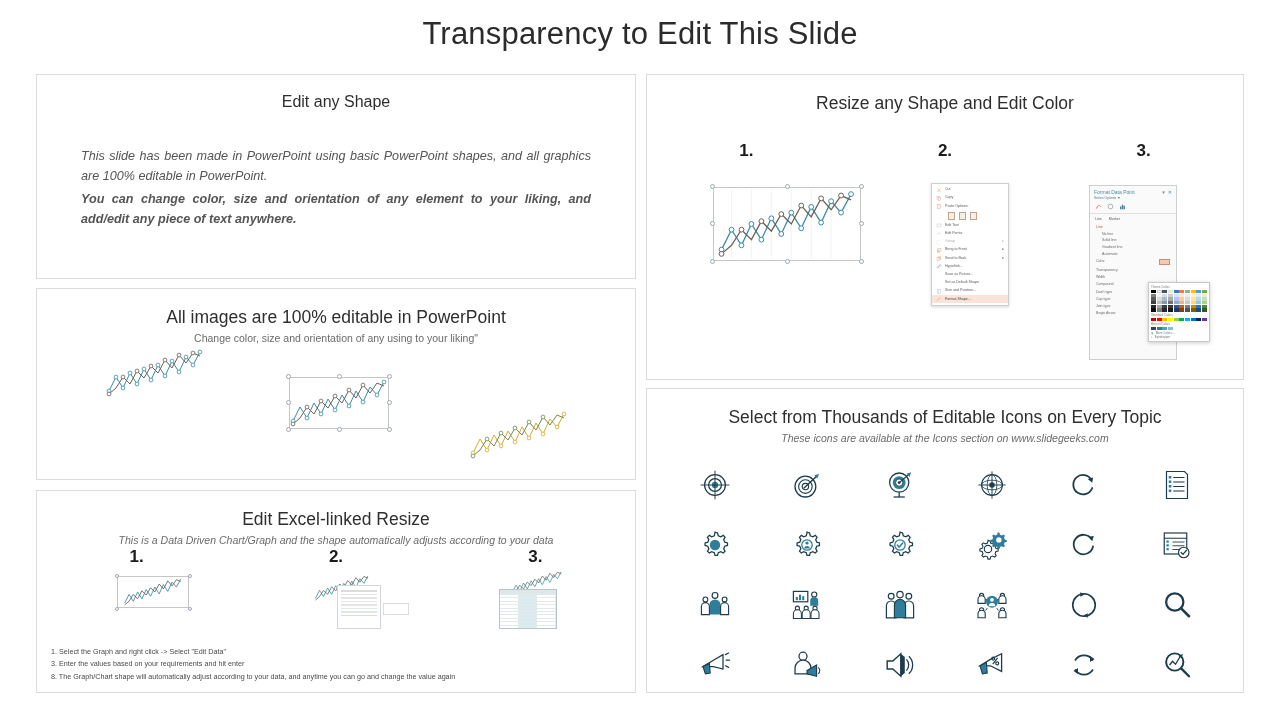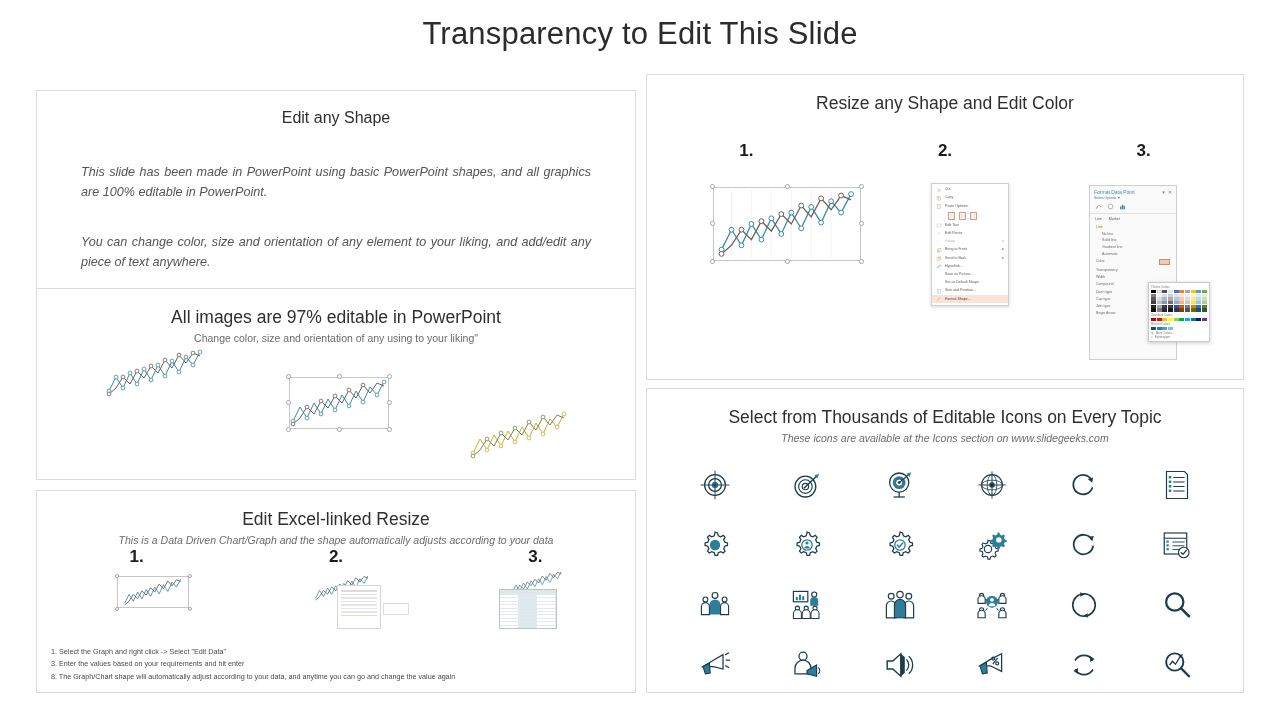--- a/index.html
+++ b/index.html
@@ -18,21 +18,21 @@
     text-align: center;
     font-size: 31px; font-weight: 400; color: #2b2b2b;
     letter-spacing: .2px;
   }
 
   .panel {
     position: absolute;
     background: #fff;
     border: 1px solid #dcdcdc;
   }
-  .p-left-1 { left: 36px;  top: 90px;  width: 600px; height: 205px; }
+  .p-left-1 { left: 36px;  top: 74px;  width: 600px; height: 205px; }
   .p-left-2 { left: 36px;  top: 288px; width: 600px; height: 192px; }
   .p-left-3 { left: 36px;  top: 490px; width: 600px; height: 203px; }
   .p-right-1{ left: 646px; top: 74px;  width: 598px; height: 306px; }
   .p-right-2{ left: 646px; top: 388px; width: 598px; height: 305px; }
 
   .panel-title {
     text-align: center; font-size: 16px; font-weight: 400;
     color: #2f2f2f; margin-top: 18px;
   }
   .panel-title.big { font-size: 17.5px; }
@@ -41,21 +41,21 @@
     margin-top: 4px;
   }
   .panel-subtitle.ital { font-style: italic; }
 
   .body-text {
     font-style: italic; font-size: 12.6px; color: #555;
     line-height: 1.55; text-align: justify;
     margin: 0 44px;
   }
   .body-text.first { margin-top: 36px; }
-  .body-text.second { margin-top: 31px; }
+  .body-text.second { margin-top: 4px; font-weight: bold; }
 
   
   .steps { position: absolute; left: 0; width: 100%; display: flex; }
   .step { flex: 1; text-align: center; }
   .step-num { font-size: 17px; font-weight: bold; color: #1a1a1a; }
 
   
   .zz { display: block; }
 
   .selbox { position: relative; display: inline-block; }
@@ -152,21 +152,21 @@
 
   <div class="slide-title">Transparency to Edit This Slide</div>
 
   <div class="panel p-left-1">
     <div class="panel-title">Edit any Shape</div>
     <div class="body-text first">This slide has been made in PowerPoint using basic PowerPoint shapes, and all graphics are 100% editable in PowerPoint.</div>
     <div class="body-text second">You can change color, size and orientation of any element to your liking, and add/edit any piece of text anywhere.</div>
   </div>
 
   <div class="panel p-left-2">
-    <div class="panel-title big">All images are 97% editable in PowerPoint</div>
+    <div class="panel-title big">All images are 100% editable in PowerPoint</div>
     <div class="panel-subtitle">Change color, size and orientation of any using to your liking"</div>
 
     <div style="position:absolute;left:68px;top:58px;">
       <svg class="zz" width="100" height="52" viewBox="0 0 100 52">
         <g stroke="#3a8ca8" stroke-width="1" fill="none">
           <polyline points="4,44 11,30 18,41 25,26 32,37 39,22 46,33 53,18 60,29 67,14 74,25 81,10 88,18 95,5"></polyline>
         </g>
         <g stroke="#6b6057" stroke-width="1" fill="none">
           <polyline points="4,47 11,41 18,30 25,37 32,24 39,31 46,19 53,26 60,13 67,21 74,8 81,16 88,6 95,9"></polyline>
         </g>

